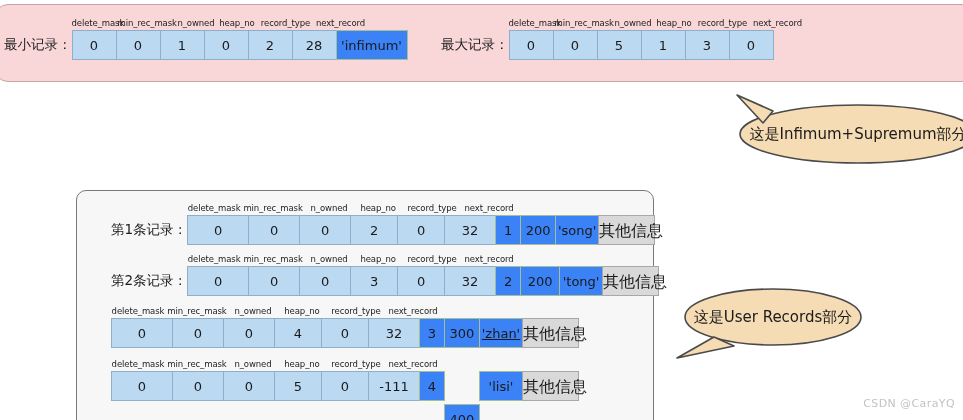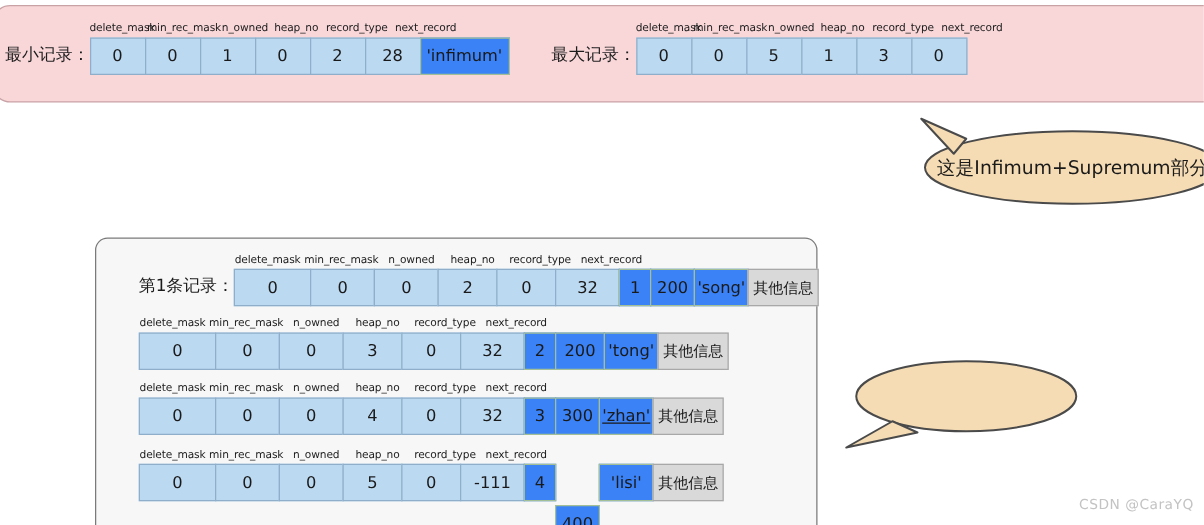--- a/index.html
+++ b/index.html
@@ -74,21 +74,21 @@
     color: #1a1a1a;
     border: 1px solid #9aacbd;
     margin-left: -1px;
     background: #bcd9f2;
     font-family: "DejaVu Sans", "Liberation Sans", sans-serif;
     white-space: nowrap;
   }
   .cell:first-child { margin-left: 0; }
   .cell.blue   { background: #bcd9f2; border-color: #8faec9; }
   .cell.green  { background: #3b82f6; border-color: #a3bf95; }
-  .cell.grey   { background: #d9d9d9; border-color: #a8a8a8; font-size: 12px; }
+  .cell.grey   { background: #d9d9d9; border-color: #a8a8a8; font-size: 16px; }
 
   
   .grey-panel {
     position: absolute;
     left: 76px;
     top: 190px;
     width: 578px;
     height: 262px;
     background: #f7f7f7;
     border: 1px solid #7a7a7a;
@@ -196,20 +196,21 @@
       <div class="cell blue" style="width:52px;">32</div>
       <div class="cell green" style="width:26px;">1</div>
       <div class="cell green" style="width:36px;">200</div>
       <div class="cell green" style="width:44px;">'song'</div>
       <div class="cell grey" style="width:57px;">其他信息</div>
     </div>
   </div>
 </div>
 
 <div class="rec-group" style="left:111px; top:254px;">
+  <div class="row-label">第2条记录：</div>
   <div class="tbl-wrap">
     <div class="hdr-row">
       <div class="hdr-cell" style="width:54px;">delete_mask</div>
       <div class="hdr-cell" style="width:64px;">min_rec_mask</div>
       <div class="hdr-cell" style="width:48px;">n_owned</div>
       <div class="hdr-cell" style="width:50px;">heap_no</div>
       <div class="hdr-cell" style="width:58px;">record_type</div>
       <div class="hdr-cell" style="width:56px;">next_record</div>
     </div>
     <div class="cells-row">
@@ -283,15 +284,16 @@
     <path d="M 38 31 L 12 3 L 48 19 Z" fill="#f5dcb4" stroke="#4a4a4a" stroke-width="1.6" stroke-linejoin="round"></path>
   </svg>
   <div class="bubble-text" style="left:15px; top:12px; width:236px; height:60px;">这是Infimum+Supremum部分</div>
 </div>
 
 <div class="bubble" style="left:672px; top:286px; width:190px; height:76px;">
   <svg width="190" height="76" viewBox="0 0 190 76">
     <ellipse cx="101" cy="31" rx="88" ry="28" fill="#f5dcb4" stroke="#4a4a4a" stroke-width="1.6"></ellipse>
     <path d="M 42 51 L 5 72 L 62 60 Z" fill="#f5dcb4" stroke="#4a4a4a" stroke-width="1.6" stroke-linejoin="round"></path>
   </svg>
+  <div class="bubble-text" style="left:13px; top:3px; width:176px; height:56px;">这是User Records部分</div>
 </div>
 
 <div class="watermark">CSDN @CaraYQ</div>
 
 </body></html>

